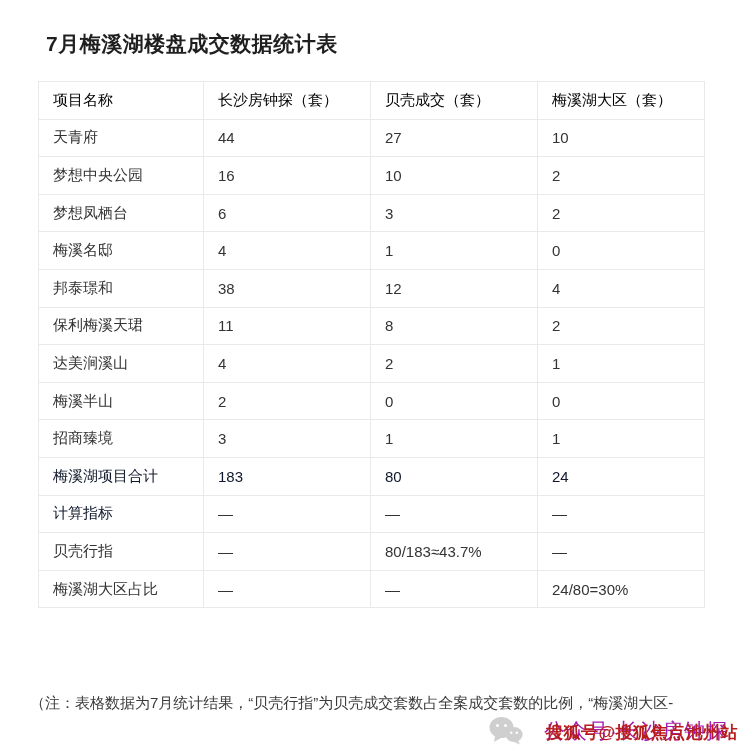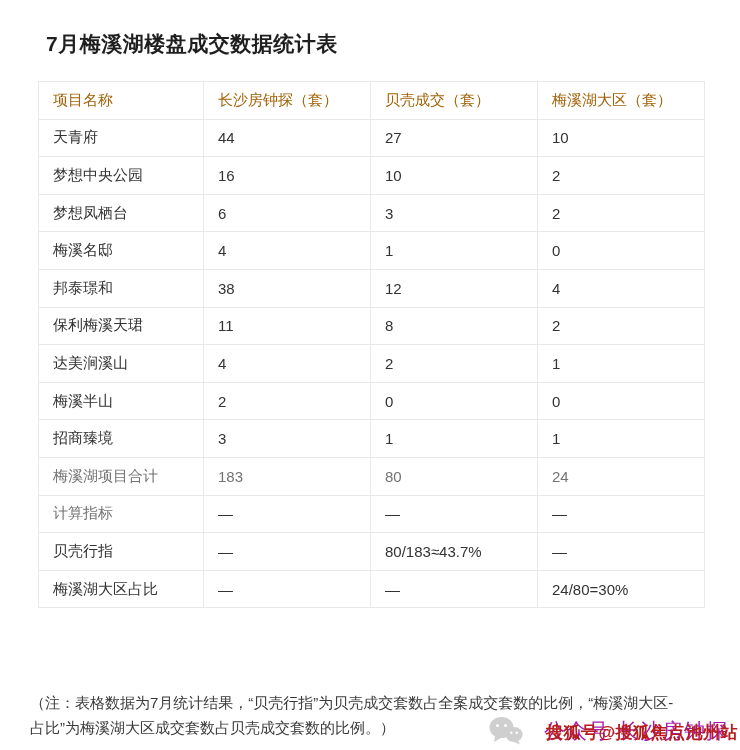--- a/index.html
+++ b/index.html
@@ -21,22 +21,22 @@
     font-size:15px;color:#333333;background:#fff;
   }
   table.stats th, table.stats td{
     border:1px solid #e9e9e9;
     height:36.6px;
     padding:0 4px 0 14px;
     text-align:left;vertical-align:middle;
     font-weight:400;
     white-space:nowrap;overflow:hidden;
   }
-  table.stats th{color:#a16207;}
-  .emph{font-weight:700;color:#737373;}
+  table.stats th{color:#000000;}
+  .emph{font-weight:700;color:#0f172a;}
   .note{
     position:absolute;left:30px;top:690px;width:712px;margin:0;
     font-size:15px;line-height:25px;color:#3a3a3a;
   }
   .wm-wechat{
     position:absolute;top:716px;right:12px;
     display:flex;align-items:center;gap:21px;
     color:#a21caf;font-size:21px;letter-spacing:1px;
     white-space:nowrap;z-index:1;
   }
@@ -143,21 +143,21 @@
         </tr>
         <tr>
           <td>梅溪湖大区占比</td>
           <td>—</td>
           <td>—</td>
           <td>24/80=30%</td>
         </tr>
       </tbody>
   </table>
 
-  <p class="note"><span>（注：表格数据为7月统计结果，“贝壳行指”为贝壳成交套数占全案成交套数的比例，“梅溪湖大区-</span><br><span>占比”为梅溪湖大区成交套数占贝壳成交套数的比例。）</span></p>
+  <p class="note"><span>（注：表格数据为7月统计结果，“贝壳行指”为贝壳成交套数占全案成交套数的比例，“梅溪湖大区-</span><br></p>
 
   <div class="wm-wechat">
     <span style="display:inline-block;line-height:0;">
       <svg width="34" height="29" viewBox="0 0 34 29">
         <ellipse cx="12.5" cy="11.5" rx="12" ry="10.5" fill="#cfcfcf"></ellipse>
         <path d="M6 20 L5 26 L12 22 Z" fill="#cfcfcf"></path>
         <ellipse cx="25" cy="18.5" rx="8.6" ry="7.6" fill="#cfcfcf"></ellipse>
         <path d="M29 24.5 L31 28.5 L25 26 Z" fill="#cfcfcf"></path>
         <circle cx="8.5" cy="9.5" r="1.5" fill="#ffffff"></circle>
         <circle cx="16.5" cy="9.5" r="1.5" fill="#ffffff"></circle>

